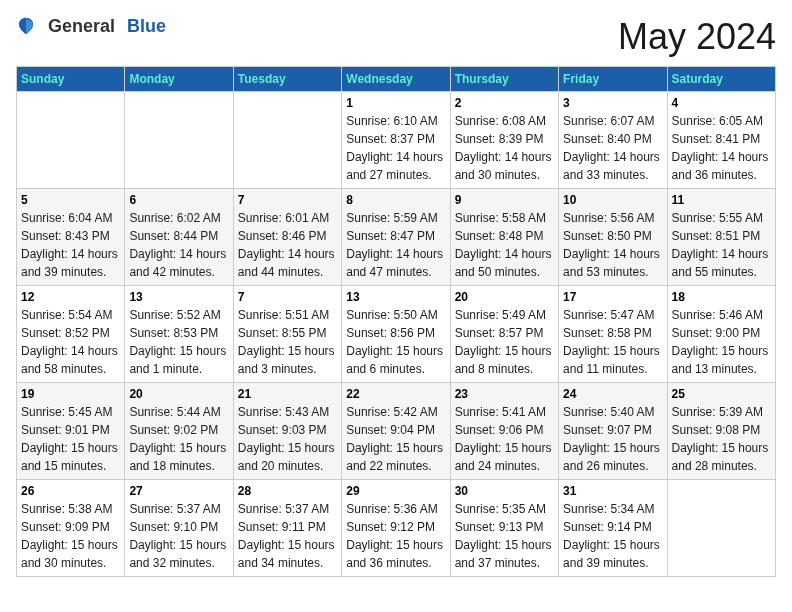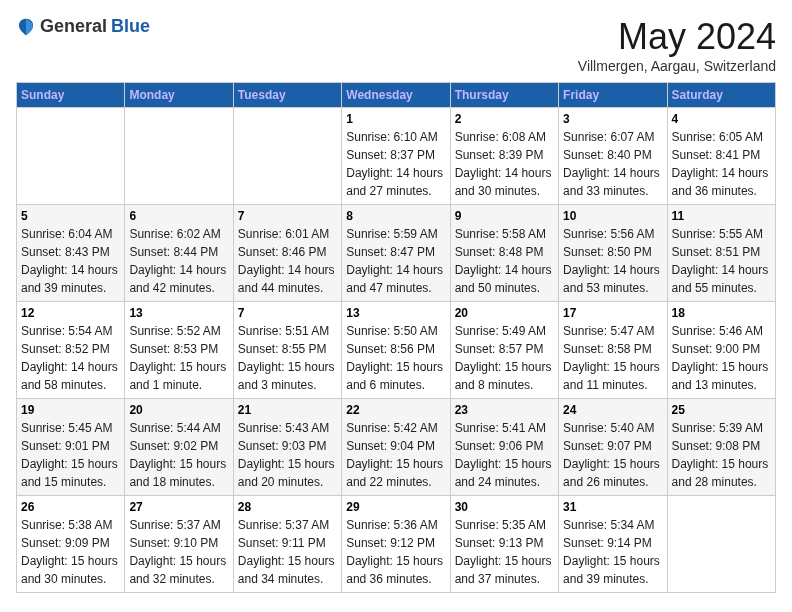--- a/index.html
+++ b/index.html
@@ -11,22 +11,22 @@
       padding: 16px;
     }
     .header-area {
       display: flex;
       justify-content: space-between;
       align-items: flex-start;
       margin-bottom: 8px;
     }
     .logo {
       display: flex;
-      align-items: flex-end;
-      gap: 4px;
+      align-items: flex-start;
+      gap: 12px;
     }
     .logo-text-general {
       font-size: 18px;
       font-weight: bold;
       color: #333;
     }
     .logo-text-blue {
       font-size: 18px;
       font-weight: bold;
       color: #1a5fa8;
@@ -47,21 +47,21 @@
       font-size: 14px;
       color: #333;
     }
     table {
       width: 100%;
       border-collapse: collapse;
       font-size: 11px;
     }
     thead tr th {
       background-color: #1a5fa8;
-      color: #c4b5fd;
+      color: #5eead4;
       padding: 5px 4px;
       text-align: left;
       font-size: 12px;
       font-weight: bold;
       border: 1px solid #ccc;
     }
     tbody tr td {
       border: 1px solid #ccc;
       vertical-align: top;
       padding: 4px;
@@ -92,21 +92,20 @@
   <div class="logo">
     <svg class="logo-icon" viewBox="0 0 24 24" xmlns="http://www.w3.org/2000/svg">
       <path d="M12 2 C6 2 2 7 4 13 C6 18 12 22 12 22 C12 22 18 18 20 13 C22 7 18 2 12 2 Z" fill="#1a5fa8"></path>
       <path d="M14 4 C18 5 21 9 20 13 C19 17 15 20 12 22 L12 2 C13 2 13.5 2 14 4 Z" fill="#3a8fd8"></path>
     </svg>
     <span class="logo-text-general">General</span>
       <span class="logo-text-blue">Blue</span>
   </div>
   <div class="title-area">
     <div class="main-title">May 2024</div>
-    <div class="subtitle">Villmergen, Aargau, Switzerland</div>
   </div>
 </div>
 
 <table>
   <thead>
     <tr>
     <th>Sunday</th>
         <th>Monday</th>
         <th>Tuesday</th>
         <th>Wednesday</th>

